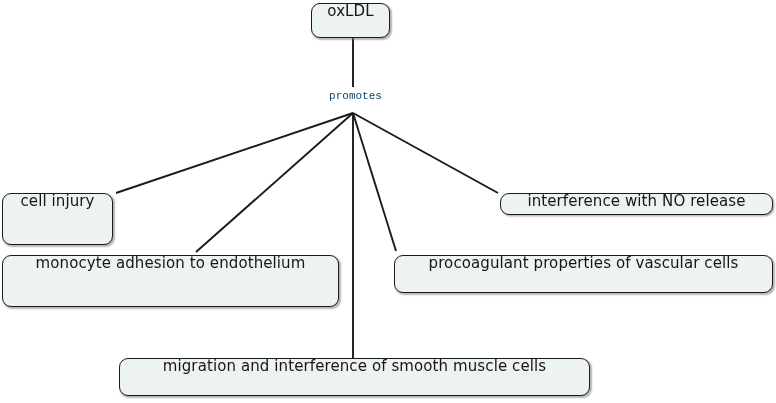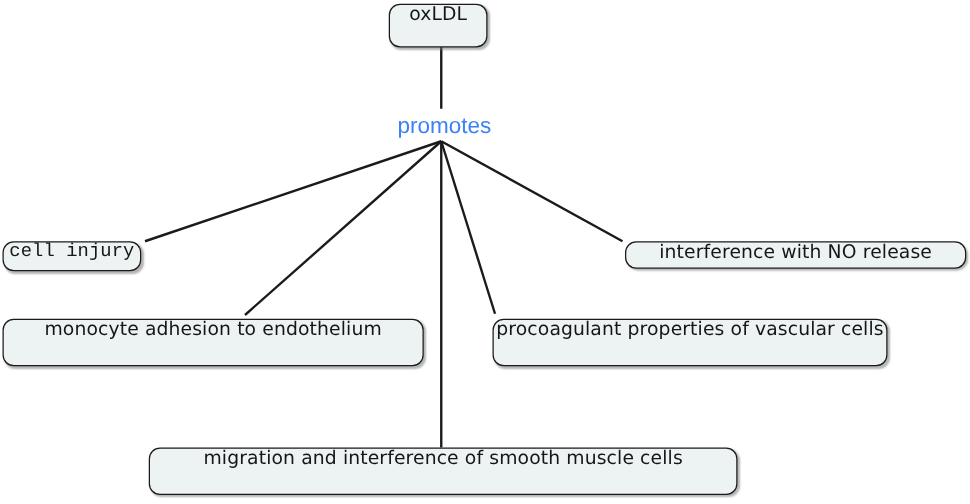--- a/index.html
+++ b/index.html
@@ -37,23 +37,23 @@
     color: #161616;
     font-family: "DejaVu Sans", sans-serif;
     font-size: 15px;
     line-height: 1;
     letter-spacing: 0.1px;
     white-space: nowrap;
     box-shadow: 1.5px 1.5px 1.6px rgba(120,120,120,0.55);
   }
   .edge-label {
     position: absolute;
-    color: #3b82f6;
-    font-family: Liberation Sans, sans-serif;
-    font-size: 18px;
+    color: #0c4a6e;
+    font-family: Liberation Mono, monospace;
+    font-size: 11px;
     line-height: 1;
     white-space: nowrap;
     background: #ffffff;
     padding: 0 2px;
   }
 </style>
 </head>
 <body>
 
 <div id="canvas">
@@ -70,33 +70,33 @@
   </svg>
 
   <div class="node" style="left:311px; top:3px; width:79px; height:35px;">
     <span>oxLDL</span>
   </div>
 
   <div class="edge-label" style="left:311px; top:91px; width:85px; text-align:center;">
     <span>promotes</span>
   </div>
 
-  <div class="node" style="left:2px; top:193px; width:111px; height:24px;font-family:Liberation Mono, monospace;">
+  <div class="node" style="left:2px; top:193px; width:111px; height:52px;">
     <span>cell injury</span>
   </div>
 
-  <div class="node" style="left:2px; top:255px; width:337px; height:38px;">
+  <div class="node" style="left:2px; top:255px; width:337px; height:52px;">
     <span>monocyte adhesion to endothelium</span>
   </div>
 
   <div class="node" style="left:119px; top:358px; width:471px; height:38px;">
     <span>migration and interference of smooth muscle cells</span>
   </div>
 
-  <div class="node" style="left:394px; top:255px; width:316px; height:38px;">
+  <div class="node" style="left:394px; top:255px; width:379px; height:38px;">
     <span>procoagulant properties of vascular cells</span>
   </div>
 
   <div class="node" style="left:500px; top:193px; width:273px; height:22px;">
     <span>interference with NO release</span>
   </div>
 
 </div>
 
 </body></html>

